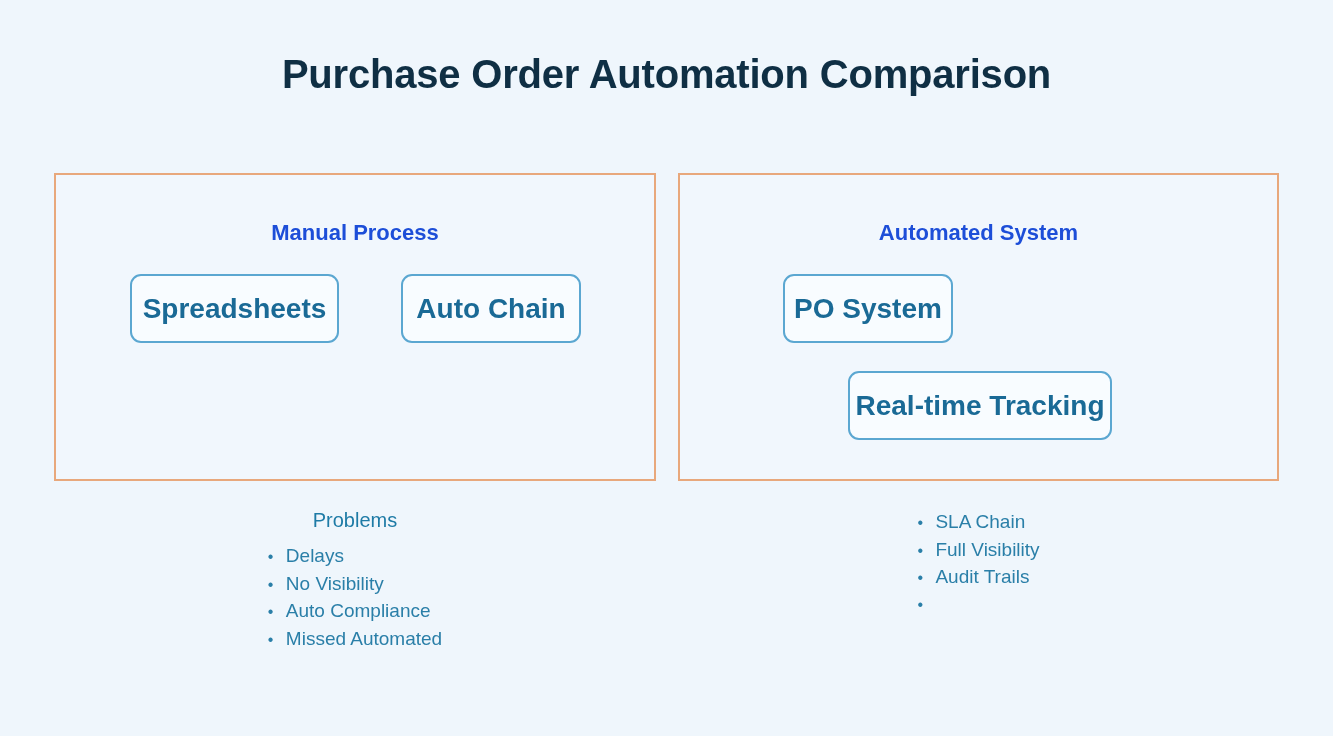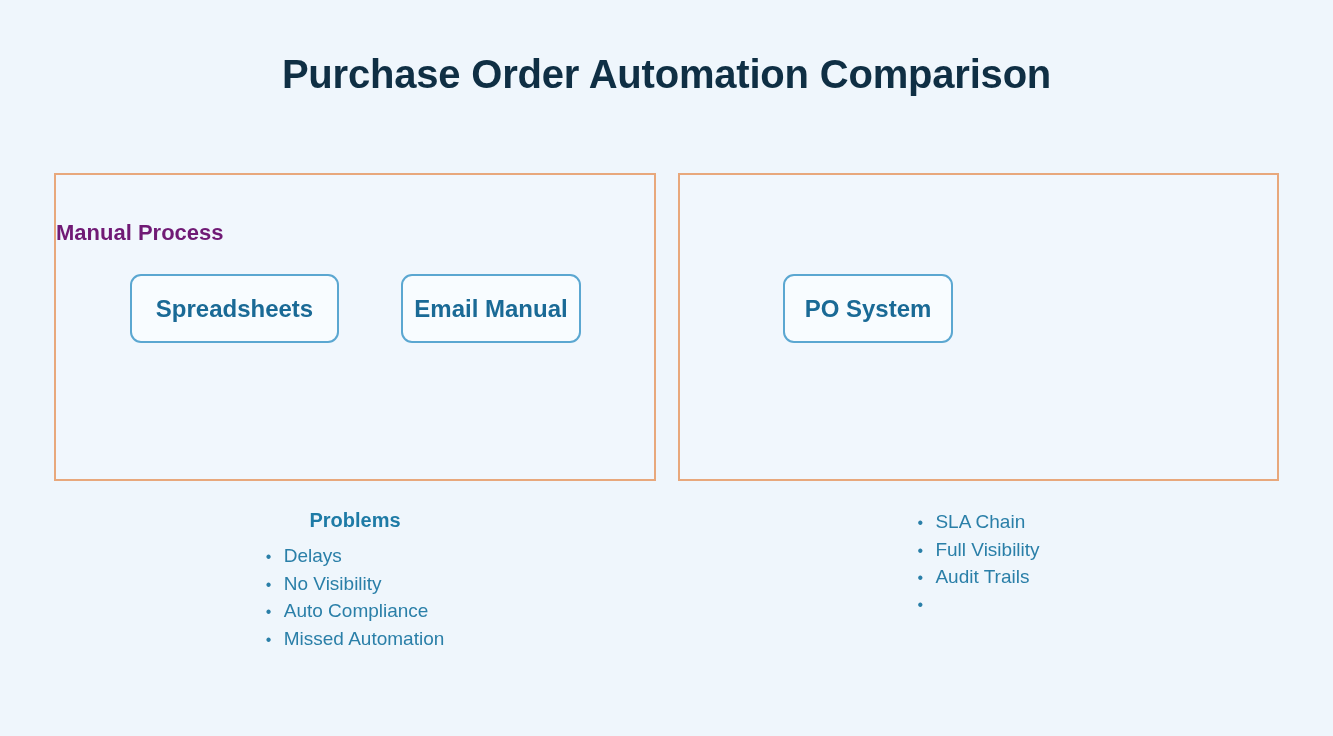--- a/index.html
+++ b/index.html
@@ -43,38 +43,38 @@
     background: #f1f7fd;
   }
   .panel-left  { left: 54px;  width: 602px; }
   .panel-right { left: 678px; width: 601px; }
 
   .panel-heading {
     position: absolute;
     top: 45px;
     left: 0;
     width: 100%;
-    text-align: left;
+    text-align: center;
     font-size: 22px;
     font-weight: 700;
-    color: #701a75;
+    color: #1d4ed8;
     white-space: nowrap;
   }
 
   
   .node {
     position: absolute;
     box-sizing: border-box;
     border: 2px solid #5ba7d1;
     border-radius: 11px;
     background: #f8fcff;
     display: flex;
     align-items: center;
     justify-content: center;
-    font-size: 24px;
+    font-size: 28px;
     font-weight: 700;
     color: #1a6a96;
     white-space: nowrap;
     height: 69px;
   }
 
   
   .node-spreadsheets    { left: 74px;  top: 99px; width: 209px; }
   .node-email-chain     { left: 345px; top: 99px; width: 180px; }
   .node-manual-review   { left: 205px; top: 196px; width: 219px; }
@@ -88,21 +88,21 @@
   .outcome {
     position: absolute;
     top: 509px;
   }
   .outcome-left  { left: 54px;  width: 602px; }
   .outcome-right { left: 678px; width: 601px; }
 
   .outcome-title {
     text-align: center;
     font-size: 20px;
-    font-weight: 700;
+    font-weight: 400;
     color: #1e7ba6;
     white-space: nowrap;
     margin-bottom: 11px;
   }
 
   .outcome-list {
     display: flex;
     flex-direction: column;
     align-items: center;
   }
@@ -133,28 +133,32 @@
 
   <div class="page-title">Purchase Order Automation Comparison</div>
 
   <div class="panel panel-left">
     <div class="panel-heading">Manual Process</div>
 
     <div class="node node-spreadsheets">
       <span>Spreadsheets</span>
     </div>
     <div class="node node-email-chain">
-      <span>Email Manual</span>
+      <span>Auto Chain</span>
     </div>
   </div>
 
   <div class="panel panel-right">
+    <div class="panel-heading">Automated System</div>
 
     <div class="node node-po-system">
       <span>PO System</span>
+    </div>
+    <div class="node node-realtime">
+      <span>Real-time Tracking</span>
     </div>
   </div>
 
   <div class="outcome outcome-left">
     <div class="outcome-title">Problems</div>
     <div class="outcome-list">
       <div class="outcome-list-inner">
         <div class="outcome-item">
           <span class="bullet-dot">•</span>
           <span>Delays</span>
@@ -162,21 +166,21 @@
         <div class="outcome-item">
           <span class="bullet-dot">•</span>
           <span>No Visibility</span>
         </div>
         <div class="outcome-item">
           <span class="bullet-dot">•</span>
           <span>Auto Compliance</span>
         </div>
         <div class="outcome-item">
           <span class="bullet-dot">•</span>
-          <span>Missed Automation</span>
+          <span>Missed Automated</span>
         </div>
       </div>
     </div>
   </div>
 
   <div class="outcome outcome-right">
     <div class="outcome-list">
       <div class="outcome-list-inner">
         <div class="outcome-item">
           <span class="bullet-dot">•</span>

